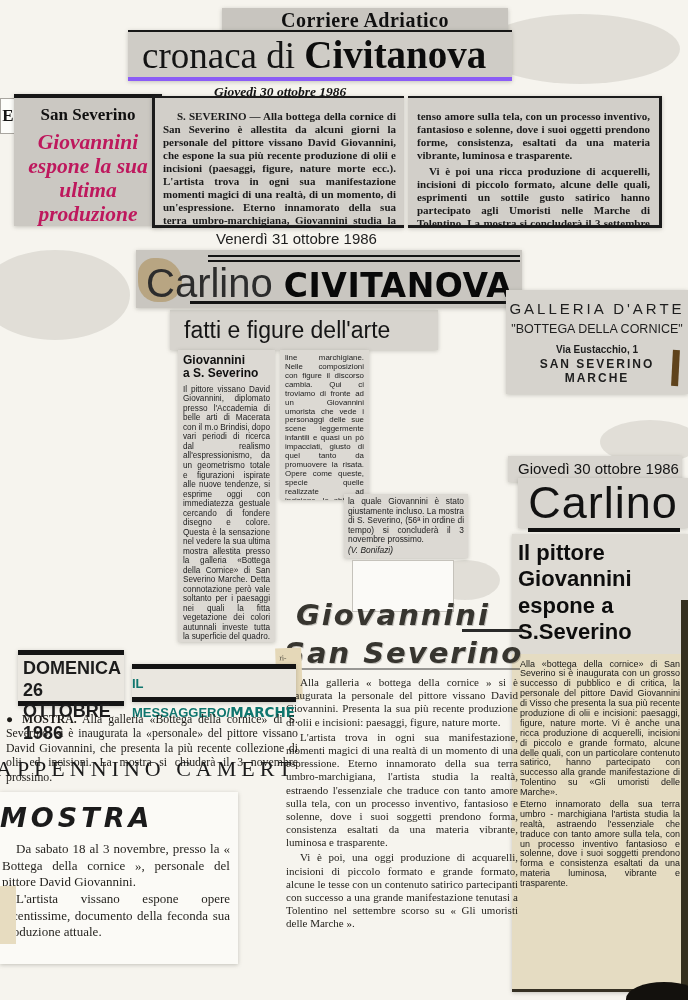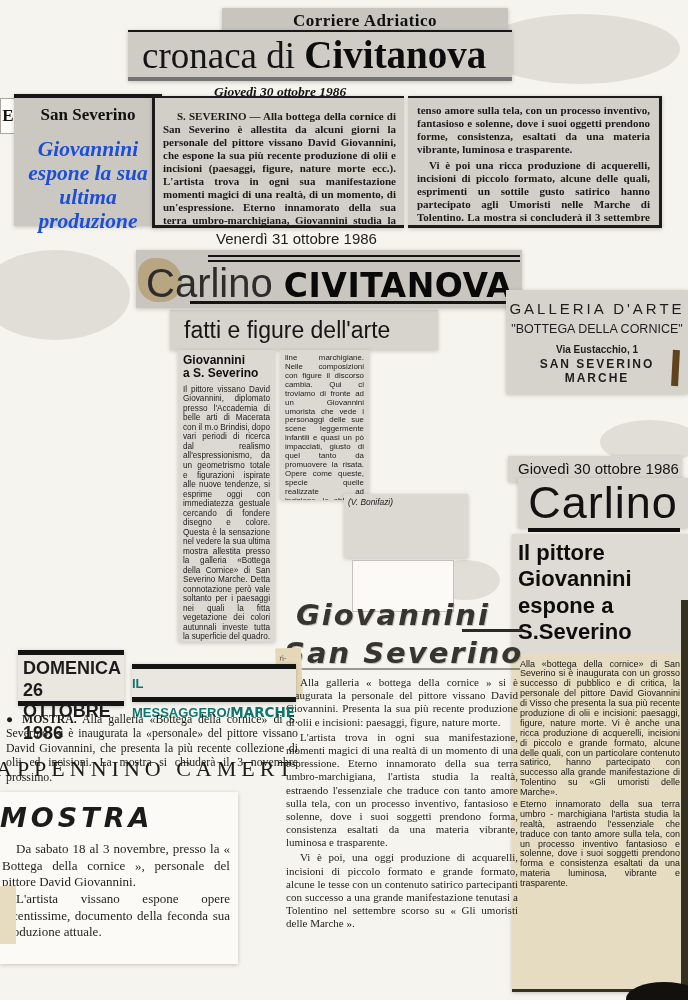--- a/index.html
+++ b/index.html
@@ -8,38 +8,38 @@
         font-family:"Liberation Serif",serif;color:#161616}
   .abs{position:absolute}
   .clip{box-shadow:0 1px 4px rgba(80,75,65,.30)}
   .just{text-align:justify;text-justify:inter-word}
   .sans{font-family:"Liberation Sans",sans-serif}
   .pre{white-space:pre-line}
   .patch{position:absolute;border-radius:50%;background:rgba(150,147,138,.22)}
 
   
   #corr-mast{left:222px;top:8px;width:286px;height:25px;background:#c8c5bf;
-             font-weight:bold;font-size:17px;letter-spacing:.5px;text-align:center;line-height:25px;color:#101010}
+             font-weight:bold;font-size:20px;letter-spacing:.5px;text-align:center;line-height:25px;color:#101010}
   #cronaca{left:128px;top:30px;width:384px;height:51px;background:#cfccc6;
-           border-top:2px solid #171717;border-bottom:4px solid #737373;line-height:45px;padding-left:14px;white-space:nowrap}
+           border-top:2px solid #171717;border-bottom:4px solid #8b5cf6;line-height:45px;padding-left:14px;white-space:nowrap}
   #cronaca .t-light{font-size:37px;color:#141414}
   #cronaca .t-bold{font-size:39px;font-weight:bold;color:#0c0c0c}
   #corr-date{left:214px;top:84px;width:230px;font-weight:bold;font-style:italic;font-size:13.5px;color:#131313}
   #e-frag{left:0;top:98px;width:16px;height:36px;background:#fdfdfa;border:1px solid #a9a6a0;
           font-weight:bold;font-size:17px;text-align:center;line-height:34px}
   #ss-box{left:14px;top:94px;width:148px;height:132px;background:#cbc8c2;border-top:4px solid #161616;
           text-align:center;padding-top:7px}
   #ss-kicker{font-weight:bold;font-size:17px;color:#101010}
-  #ss-head{font-weight:bold;font-style:italic;font-size:21.5px;line-height:1.12;margin-top:12px;color:#1d4ed8;padding:0 6px}
+  #ss-head{font-weight:bold;font-style:italic;font-size:21.5px;line-height:1.12;margin-top:5px;color:#be185d;padding:0 6px}
   #colA{left:152px;top:96px;width:252px;height:132px;background:#d2cfc9;
         border-left:3px solid #1b1b1b;border-top:2px solid #1b1b1b;border-bottom:3px solid #1b1b1b;
         padding:12px 8px;font-weight:bold;font-size:11px;line-height:1.18;color:#1a1a1a;overflow:hidden;text-indent:14px}
   #colB{left:408px;top:96px;width:254px;height:132px;background:#d2cfc9;
         border-top:2px solid #1b1b1b;border-bottom:3px solid #1b1b1b;border-right:3px solid #1b1b1b;
-        padding:6px 9px;font-weight:bold;font-size:11px;line-height:1.18;color:#1a1a1a;overflow:hidden}
+        padding:12px 9px;font-weight:bold;font-size:11px;line-height:1.18;color:#1a1a1a;overflow:hidden}
   #colB p+p{margin-top:3px;text-indent:12px}
 
   
   #car1-date{left:216px;top:230px;width:220px;font-size:15px;color:#1d1d1d}
   #car1-strip{left:136px;top:250px;width:386px;height:58px;background:#c9c6c0;overflow:hidden}
   #car1-strip .tear{position:absolute;left:2px;top:8px;width:44px;height:44px;background:#b19a6e;opacity:.75;border-radius:40% 60% 50% 50%}
   #car1-strip .ruleA{position:absolute;left:72px;top:5px;width:312px;height:2px;background:#141414}
   #car1-strip .ruleB{position:absolute;left:72px;top:10px;width:312px;height:2px;background:#141414}
   #car1-strip .ruleC{position:absolute;left:54px;top:51px;width:330px;height:3px;background:#141414}
   #car1-text{position:absolute;left:10px;top:11px;white-space:nowrap}
@@ -166,20 +166,21 @@
 
   <div class="abs clip" id="ff1">
     <div id="ffh">Giovannini
 a S. Severino</div>
     <div class="ffbody">Il pittore vissano David Giovannini, diplomato presso l'Accademia di belle arti di Macerata con il m.o Brindisi, dopo vari periodi di ricerca dal realismo all'espressionismo, da un geometrismo totale e figurazioni ispirate alle nuove tendenze, si esprime oggi con immediatezza gestuale cercando di fondere disegno e colore. Questa è la sensazione nel vedere la sua ultima mostra allestita presso la galleria «Bottega della Cornice» di San Severino Marche. Detta connotazione però vale soltanto per i paesaggi nei quali la fitta vegetazione dei colori autunnali investe tutta la superficie del quadro. Di più ampio respiro i paesaggi e quelli del lontano orizzonte nel quale si disperdono i dolci col-</div>
   </div>
   <div class="abs clip" id="ff2">
     <div class="ffbody">line marchigiane. Nelle composizioni con figure il discorso cambia. Qui ci troviamo di fronte ad un Giovannini umorista che vede i personaggi delle sue scene leggermente infantili e quasi un pò impacciati, giusto di quel tanto da promuovere la risata. Opere come queste, specie quelle realizzate ad incisione, le abbiamo viste e ammirate a Tolentino alla recente mostra de «Gli umoristi delle Marche» nel-</div>
   </div>
   <div class="abs clip" id="ff2end">
+    <div class="ffbody">la quale Giovannini è stato giustamente incluso. La mostra di S. Severino, (56ª in ordine di tempo) si concluderà il 3 novembre prossimo.</div>
     <div id="ff-byline">(V. Bonifazi)</div>
   </div>
   <div class="abs" id="ff-white"></div>
 
   <div class="abs clip sans" id="car2-date">Giovedì 30 ottobre 1986</div>
   <div class="abs clip sans" id="car2-mast">Carlino</div>
   <div class="abs" id="car2-rule"></div>
   <div class="abs clip" id="car2-box">
     <div id="car2-head">Il pittore Giovannini espone a S.Severino</div>
     <div id="car2-body">

